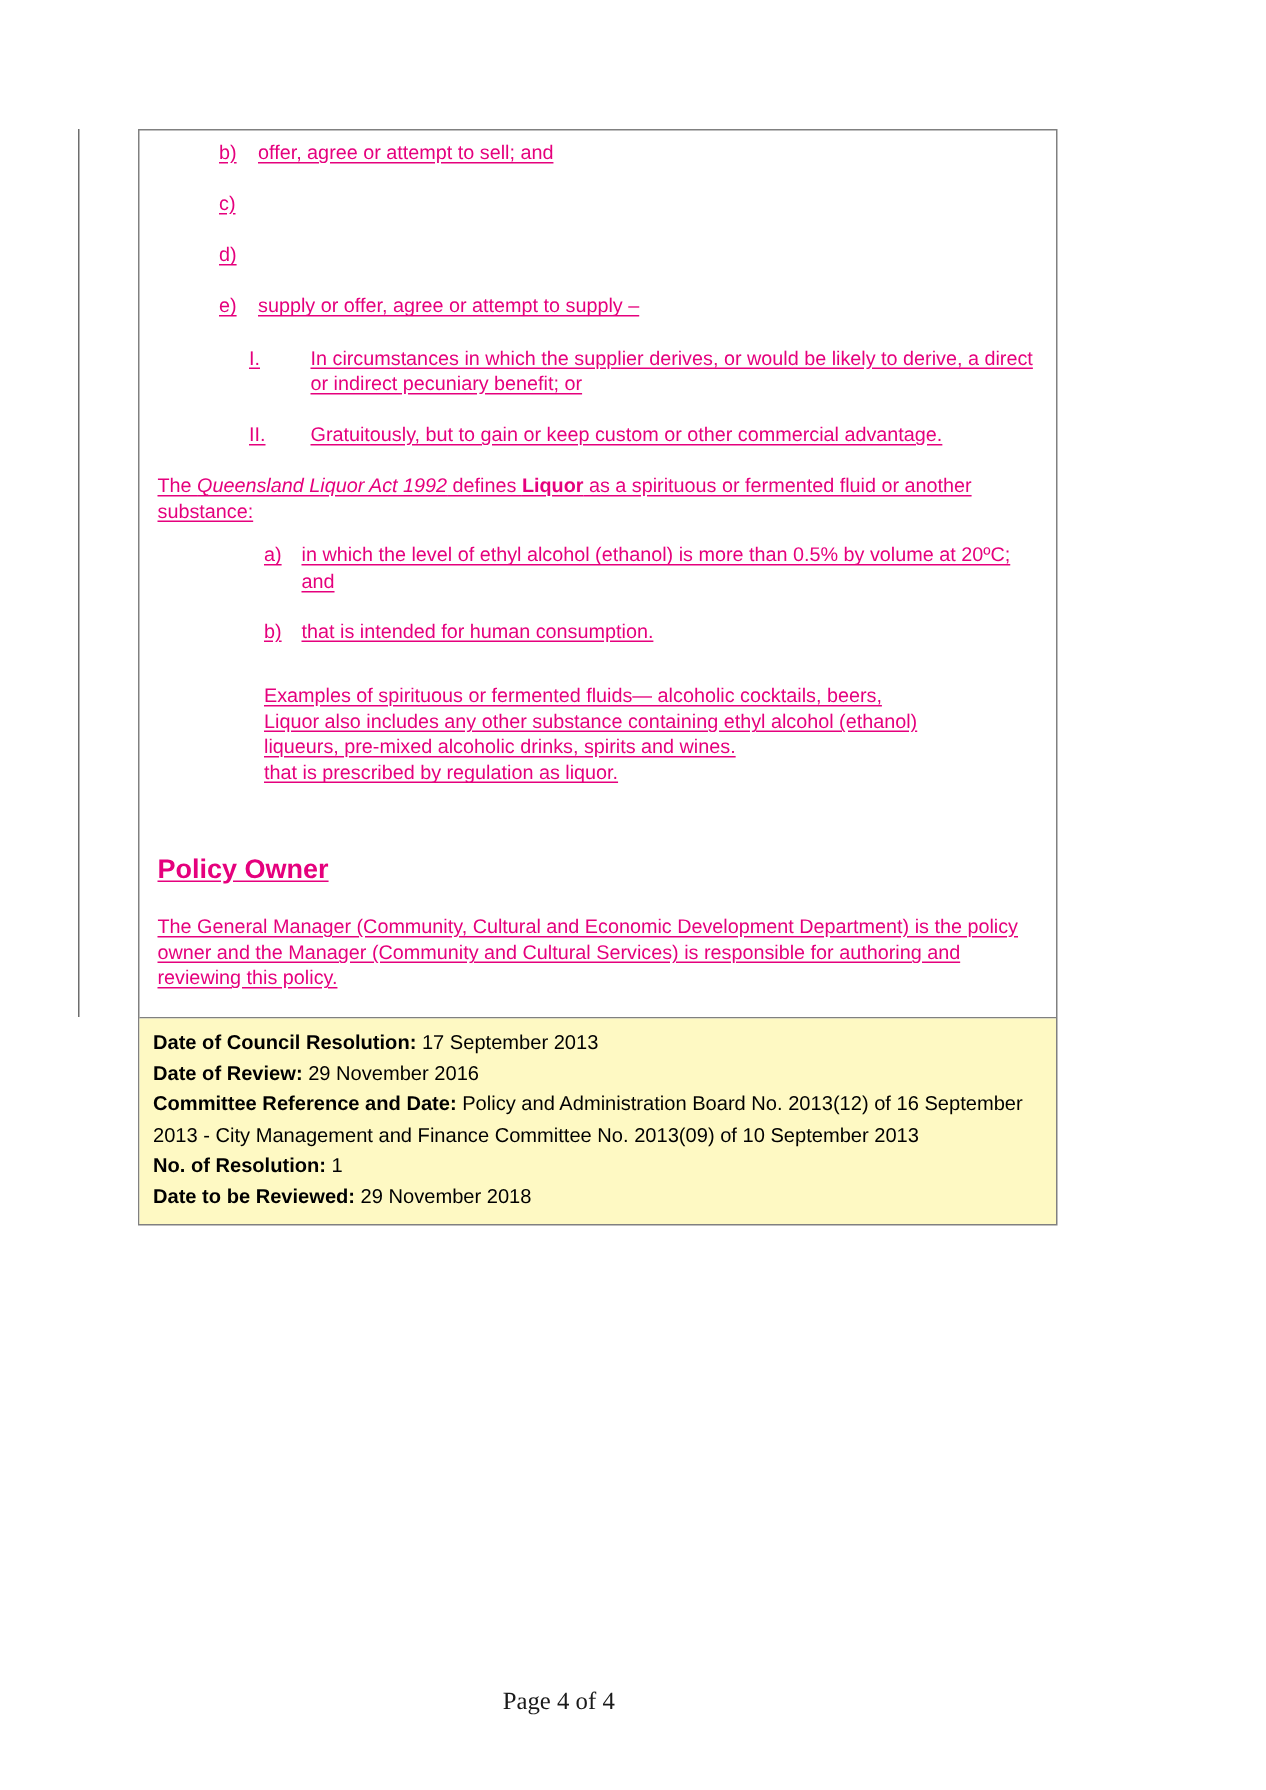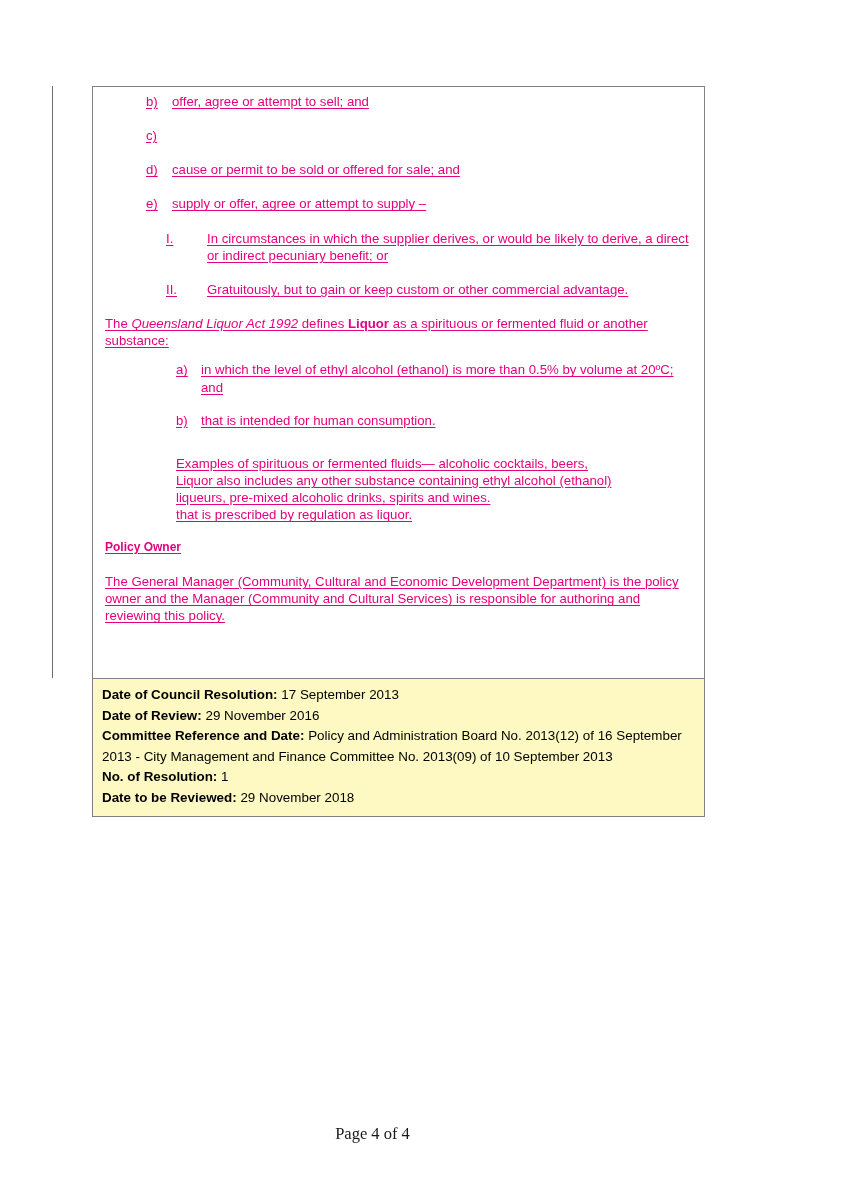--- a/index.html
+++ b/index.html
@@ -113,23 +113,23 @@
   .defn-item .body { flex: 1 1 auto; }
 
   
   .examples {
     margin: 0 0 0 76px;
   }
   .examples .ex-line { display: block; }
 
   
   .section-head {
-    margin: 16px 0 0 5px;
+    margin: 44px 0 0 5px;
     font-weight: bold;
-    font-size: 12px;
+    font-size: 18px;
     line-height: 1.3;
   }
   .section-body {
     margin: 18px 0 0 5px;
   }
 
   
   .meta-line {
     font-size: 13.4px;
     line-height: 1.53;
@@ -162,21 +162,20 @@
 
       <div class="alpha-item para">
         <span class="marker pink">b)</span>
         <span class="pink">offer, agree or attempt to sell; and</span>
       </div>
       <div class="alpha-item para">
         <span class="marker pink">c)</span>
       </div>
       <div class="alpha-item para">
         <span class="marker pink">d)</span>
-        <span class="pink">cause or permit to be sold or offered for sale; and</span>
       </div>
       <div class="alpha-item para">
         <span class="marker pink">e)</span>
         <span class="pink">supply or offer, agree or attempt to supply –</span>
       </div>
 
       <div class="roman-item para">
         <span class="marker pink">I.</span>
         <span class="body pink">In circumstances in which the supplier derives, or would be likely to derive, a direct or indirect pecuniary benefit; or</span>
       </div>

